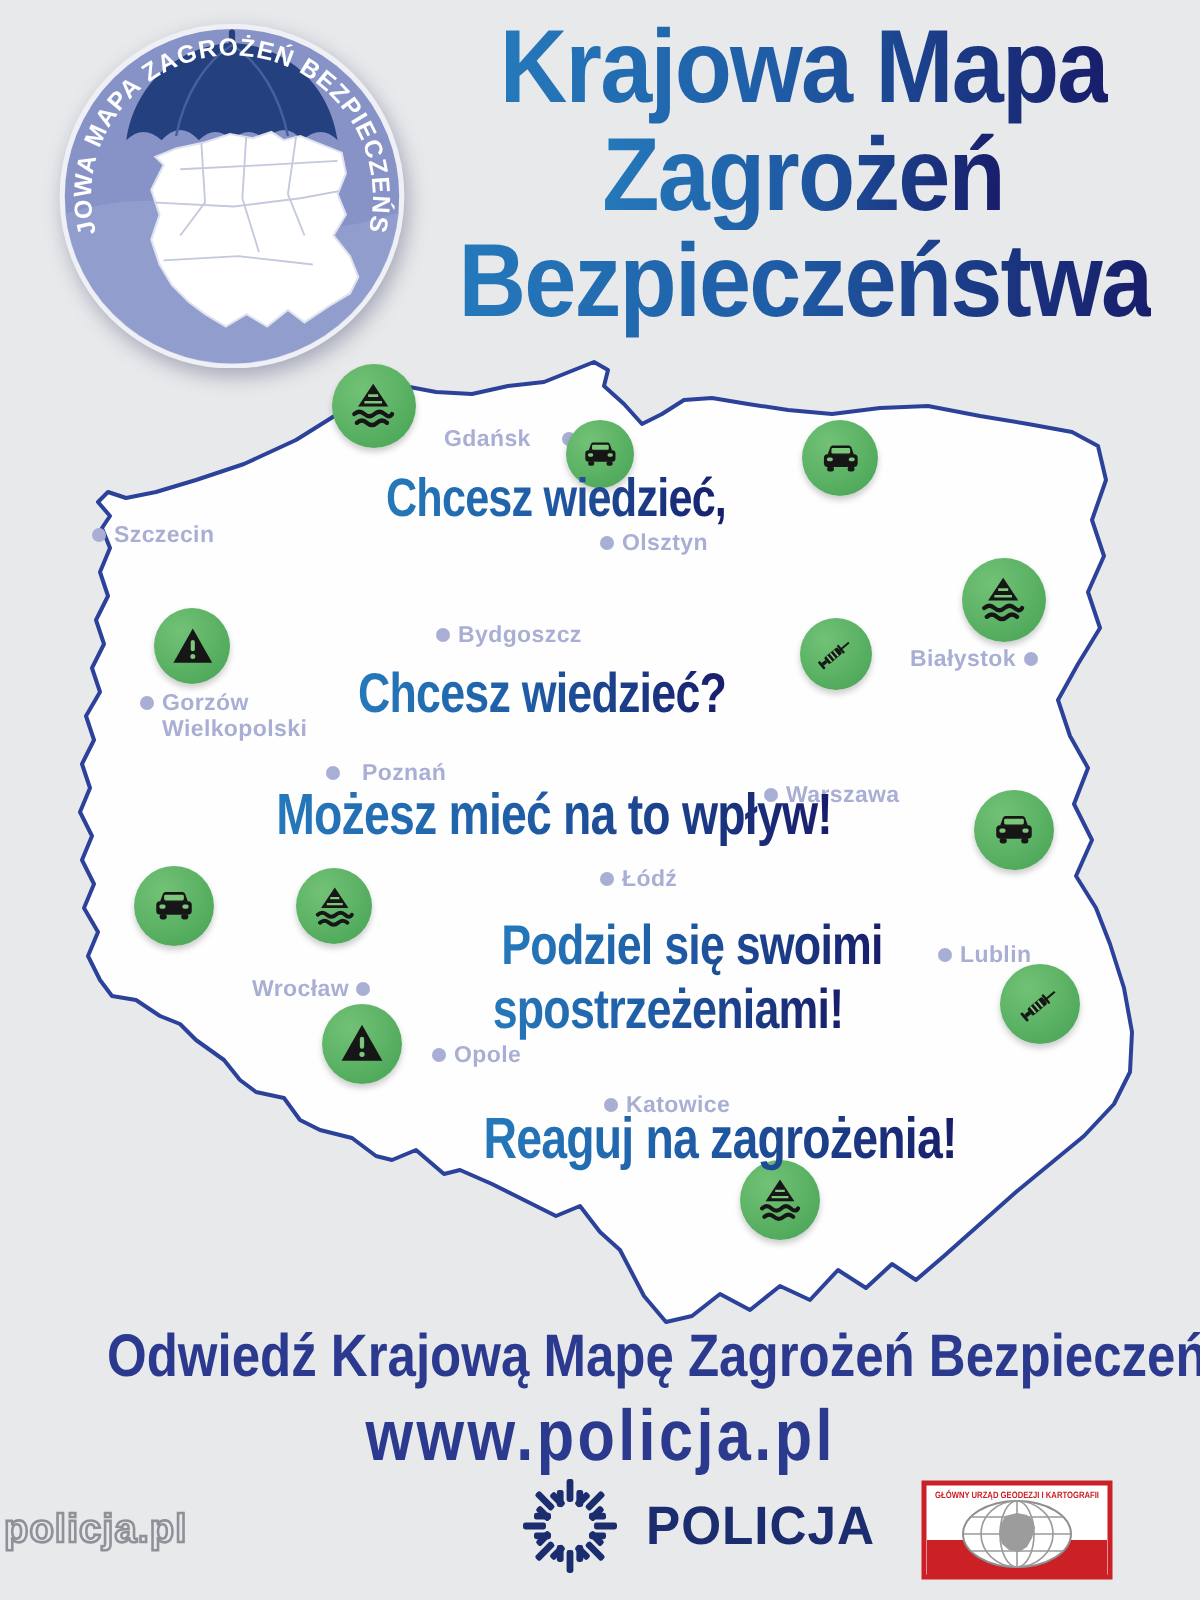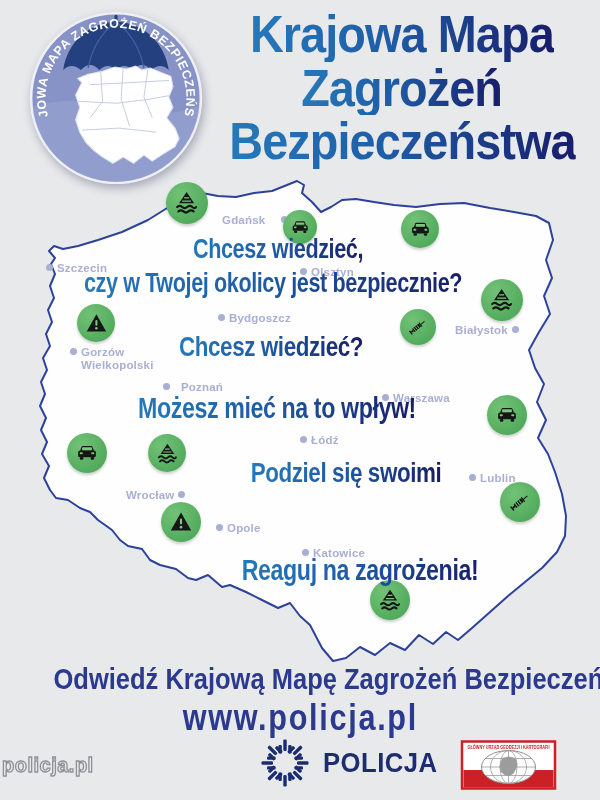--- a/index.html
+++ b/index.html
@@ -234,24 +234,24 @@
       </div>
       <div class="marker" style="height: 40px; width: 40px; left: 370px; top: 580px;">
         <svg viewBox="0 0 20 20">
           <path d="M10 1.5 L16 10.5 H4 Z" fill="#161616"></path>
           <path d="M6.5 8.8 h7 M8 6.2 h4" stroke="#7cc77c" stroke-width="1"></path>
           <path d="M2.5 13.5 q2 -1.8 4 0 t4 0 t4 0 t3 0" stroke="#161616" stroke-width="1.7" fill="none" stroke-linecap="round"></path>
           <path d="M3.5 17 q2 -1.8 4 0 t4 0 t4 0" stroke="#161616" stroke-width="1.7" fill="none" stroke-linecap="round"></path>
         </svg>
       </div>
       <div class="msg" style="left: 278px; top: 234px;"><span class="cond grad-text" style="font-size: 27px;">Chcesz wiedzieć,</span></div>
-      <div class="msg" style="left: 273px; top: 268px;"><span class="cond grad-text" style="font-size: 27px;">czy w Twojej okolicy jest bezpiecznie?</span></div>
       <div class="msg" style="left: 271px; top: 331px; text-align: right;"><span class="cond grad-text" style="font-size: 28px;">Chcesz wiedzieć?</span></div>
       <div class="msg" style="left: 277px; top: 392px;"><span class="cond grad-text" style="font-size: 29px;">Możesz mieć na to wpływ!</span></div>
       <div class="msg" style="left: 346px; top: 457px;"><span class="cond grad-text" style="font-size: 28px;">Podziel się swoimi</span></div>
+      <div class="msg" style="left: 334px; top: 489px;"><span class="cond grad-text" style="font-size: 28px;">spostrzeżeniami!</span></div>
       <div class="msg" style="left: 360px; top: 554px;"><span class="cond grad-text" style="font-size: 29px;">Reaguj na zagrożenia!</span></div>
     </div>
 
   <svg class="badge" viewBox="0 0 170 170">
     <defs>
       <clipPath id="badgeClip">
           <circle cx="85" cy="87" r="81"></circle>
         </clipPath>
       <clipPath id="miniClip">
         <path d="M52,72 L48,68 L58,64 L72,61 L84,57 L95,59 L104,56 L110,60 L118,58 L128,62 L138,66 L140,76

